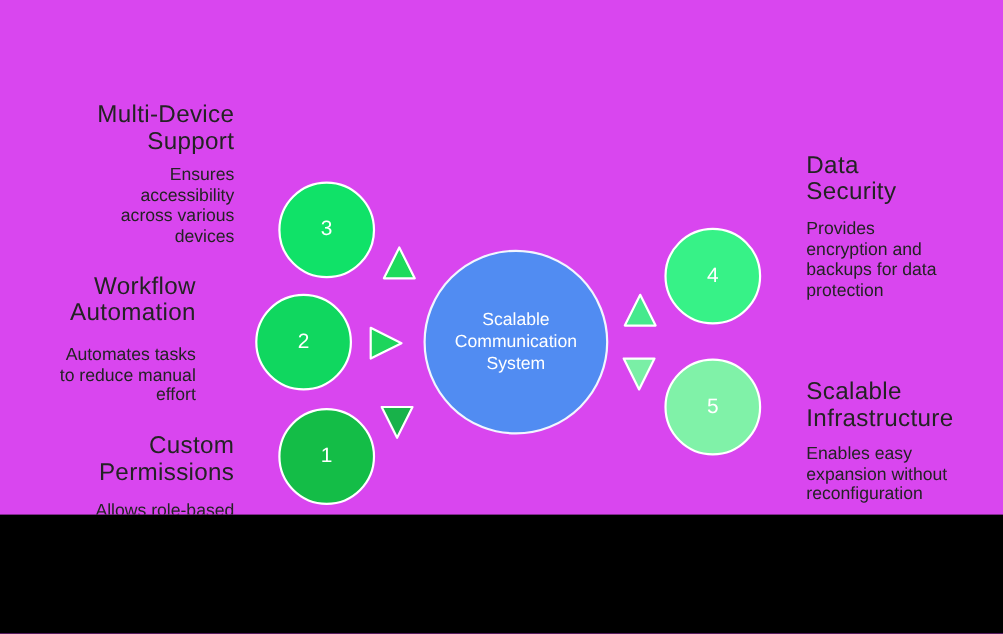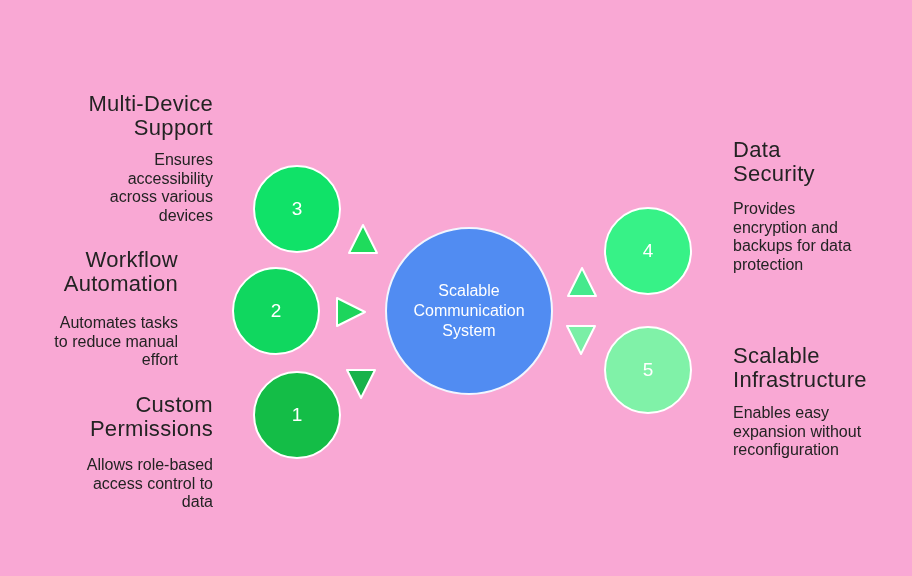--- a/index.html
+++ b/index.html
@@ -1,20 +1,20 @@
 <!DOCTYPE html>
 <html><head>
 <meta charset="utf-8">
 <style>
   html, body { margin: 0; padding: 0; background: #000; }
   .stage {
     position: relative;
     width: 912px;
-    height: 576px;
-    background: #f9a8d4;
+    height: 468px;
+    background: #d946ef;
     overflow: hidden;
     font-family: "Liberation Sans", sans-serif;
   }
   .abs { position: absolute; }
   .feature-title {
     font-size: 22px;
     line-height: 24px;
     font-weight: 500;
     letter-spacing: 0.3px;
     white-space: pre-line;

